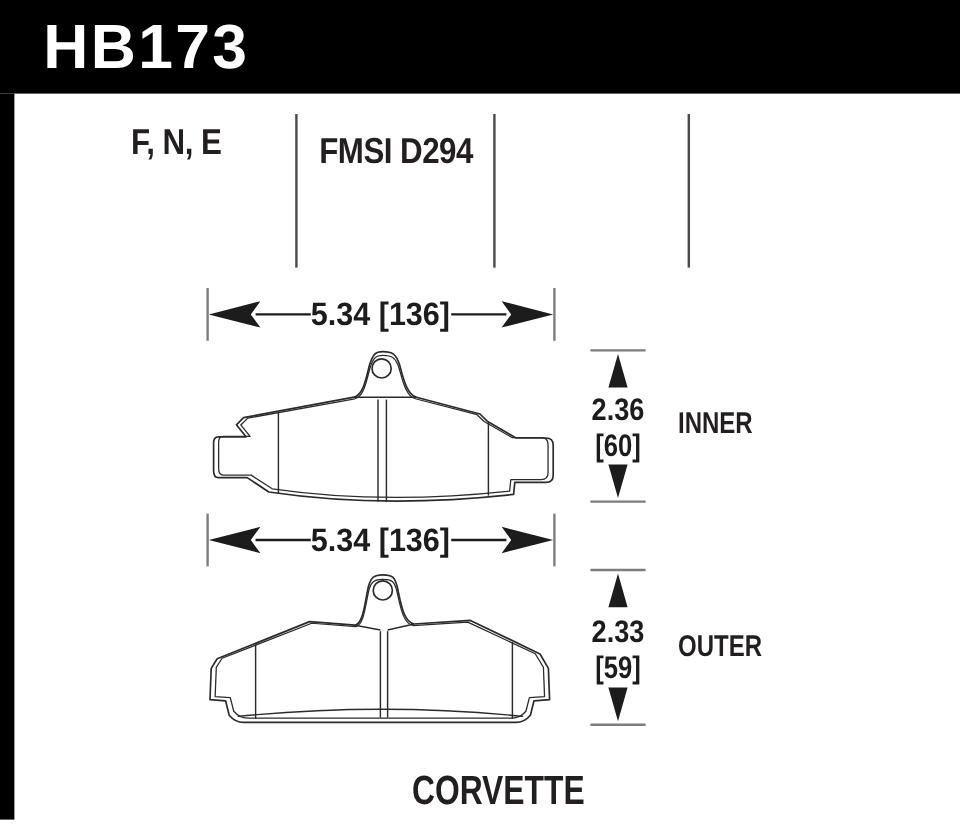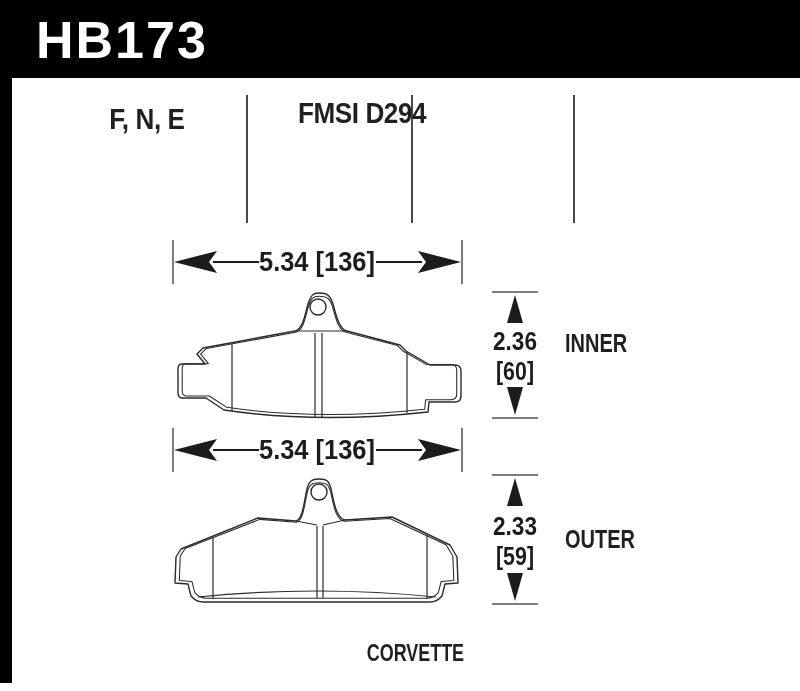--- a/index.html
+++ b/index.html
@@ -10,29 +10,29 @@
   #top-bar{left:0;top:0;width:800px;height:78px;background:#000;}
   #part-number{left:36px;top:0;height:78px;line-height:80px;color:#fff;
      font-size:52px;font-weight:bold;letter-spacing:2px;}
   #left-strip{left:0;top:78px;width:12px;height:605px;background:#000;}
   
   .vdivider{width:2px;background:#4a4a4a;top:95px;height:128px;}
   .spec{font-size:30px;font-weight:bold;letter-spacing:-0.5px;white-space:nowrap;}
   .cx{display:inline-block;transform:scaleX(0.87);transform-origin:0 50%;}
   .cxr{display:inline-block;transform:scaleX(0.87);transform-origin:100% 50%;}
   #compounds{left:60px;top:102px;width:162px;text-align:center;}
-  #fmsi{left:266px;top:96px;margin-left:32px;}
+  #fmsi{left:266px;top:110px;}
   #thickness{left:579px;top:102px;line-height:40px;}
   
   .pad-label{font-size:25px;font-weight:bold;letter-spacing:0;}
   .pad-label .cx{transform:scaleX(0.8);}
-  #label-inner{left:565px;top:329px;}
+  #label-inner{left:565px;top:339px;}
   #label-outer{left:565px;top:525px;}
   #application{left:265px;top:640px;width:300px;text-align:center;
-     font-size:23px;font-weight:bold;}
+     font-size:34px;font-weight:bold;}
   #application .cx{transform:scaleX(0.78);transform-origin:50% 50%;}
   svg{position:absolute;overflow:visible;}
   svg text{font-family:"Liberation Sans",sans-serif;font-weight:bold;fill:#1c1c1c;}
   .outline{fill:none;stroke:#2b2b2b;stroke-width:1.4;stroke-linejoin:round;stroke-linecap:round;}
   .thin{fill:none;stroke:#2b2b2b;stroke-width:1.2;}
   .dimline{stroke:#1c1c1c;stroke-width:2;}
   .tick{stroke:#7d7d7d;stroke-width:2;}
   .arrow{fill:#1c1c1c;stroke:none;}
 </style>
 </head>

